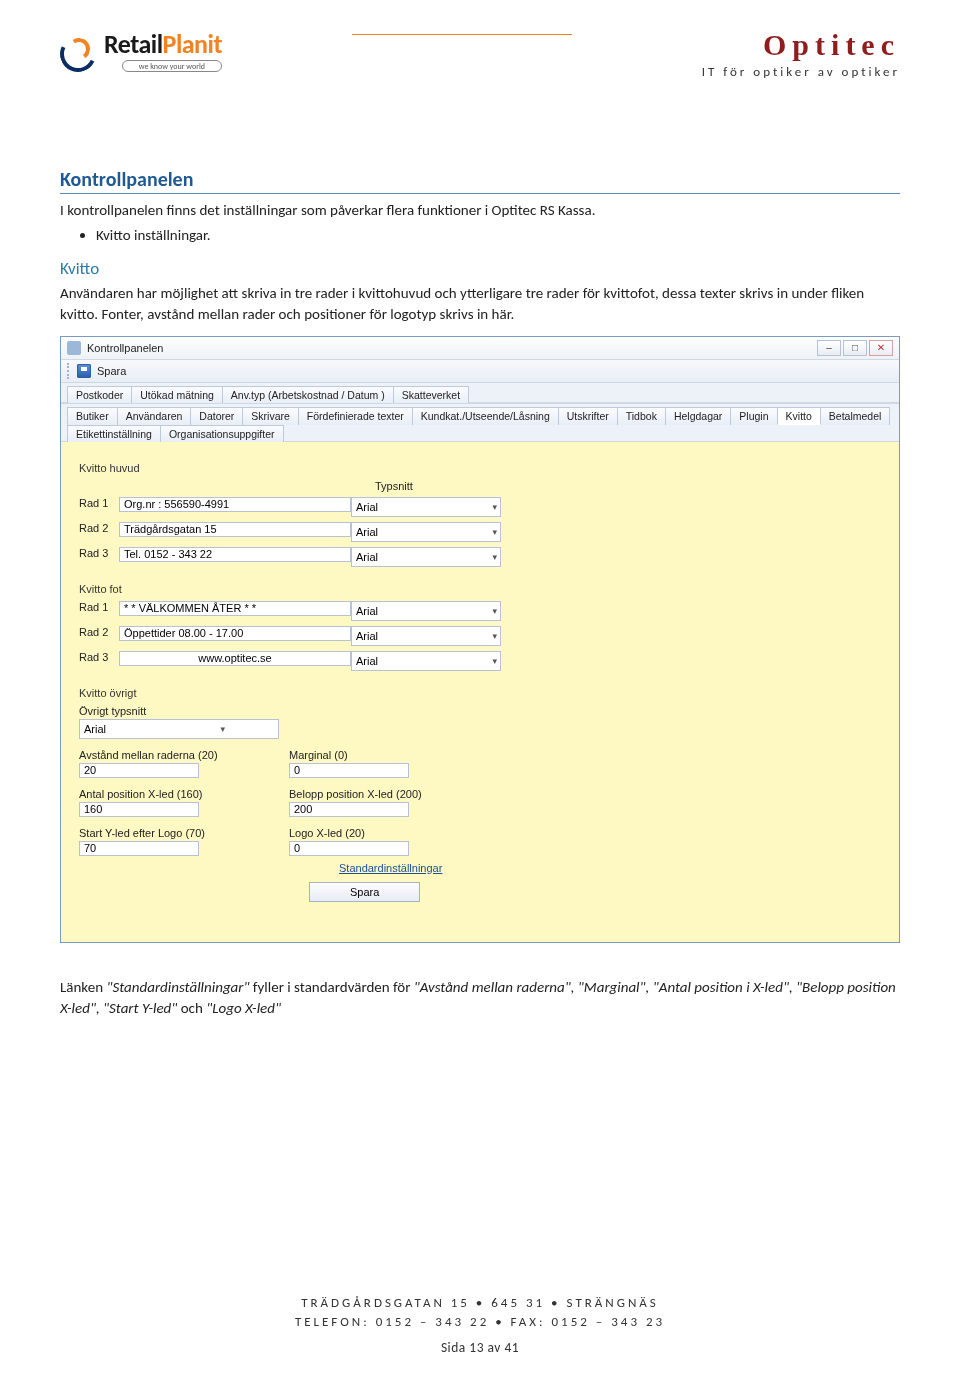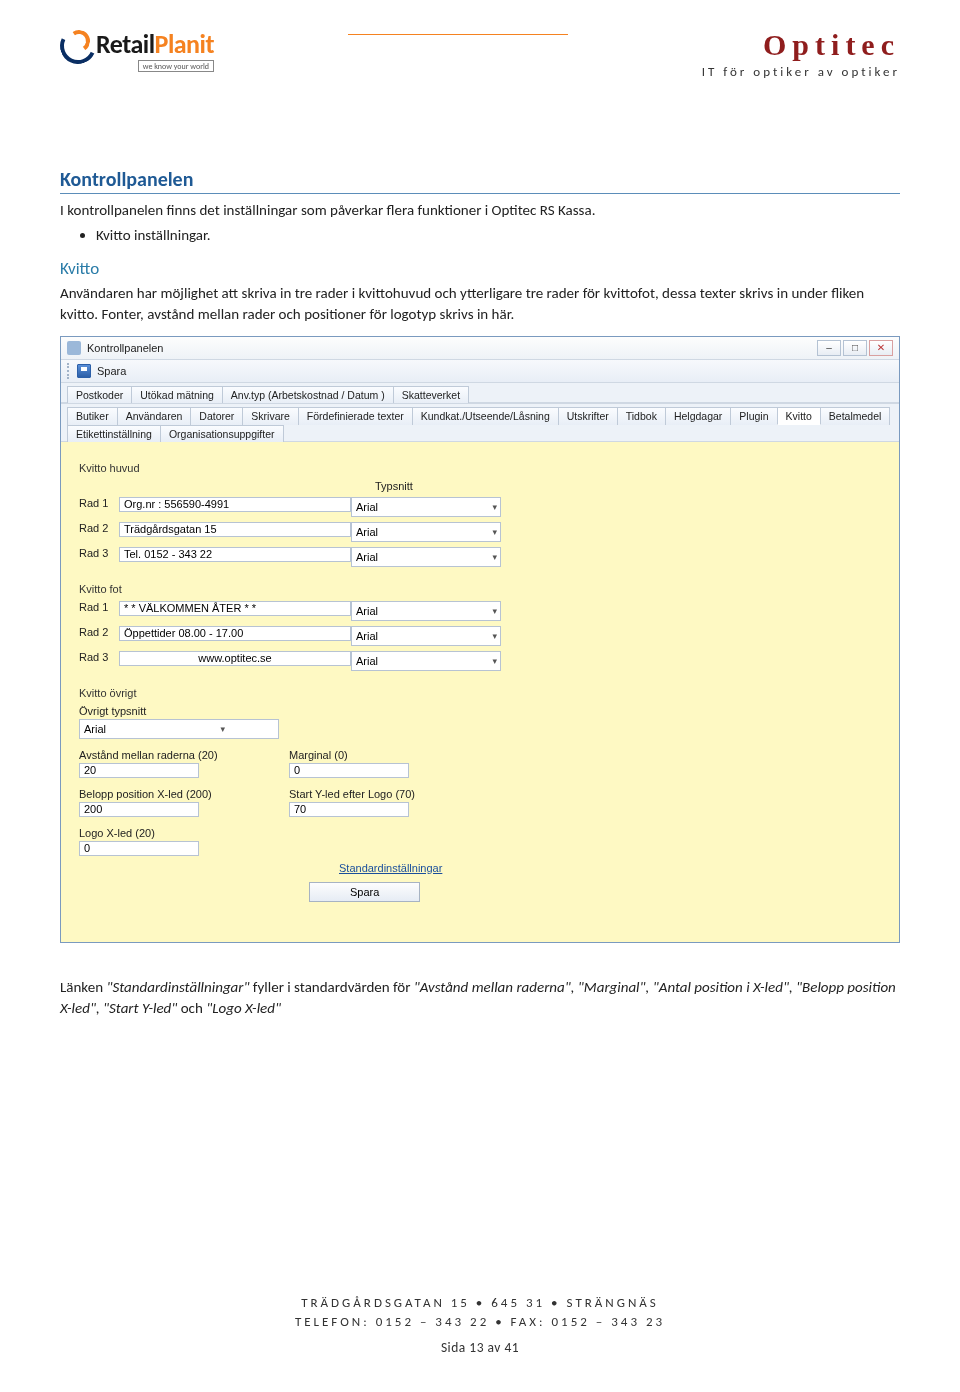--- a/index.html
+++ b/index.html
@@ -14,21 +14,22 @@
   }
   .header {
     display: flex;
     justify-content: space-between;
     align-items: flex-start;
     padding-top: 28px;
     padding-bottom: 8px;
   }
   .logo-block {
     display: flex;
-    align-items: flex-start;
+    align-items: flex-end;
+    gap: 8px;
   }
   .logo-mark {
     width: 36px; height: 36px;
     position: relative;
   }
   .logo-mark .swoosh {
     position: absolute; inset: 0;
     border-radius: 50%;
     border: 4px solid #0a2e63;
     border-top-color: transparent;
@@ -40,21 +41,21 @@
     border: 4px solid #f58220;
     border-radius: 50%;
     border-bottom-color: transparent;
     border-left-color: transparent;
     top: 2px; left: 8px;
     transform: rotate(10deg);
   }
   .logo-text { display: flex; flex-direction: column; }
   .logo-retail { font-size: 26px; font-weight: 700; color: #1a1a1a; letter-spacing: -0.5px; }
   .logo-retail .accent { color: #f58220; }
-  .logo-taglinebox { font-size: 8px; color: #555; border: 1px solid #888; padding: 0 4px; align-self: flex-end; border-radius: 0; }
+  .logo-taglinebox { font-size: 8px; color: #555; border: 1px solid #888; padding: 0 16px; align-self: flex-end; border-radius: 6px; }
   .brand-right { text-align: right; }
   .brand-name { font-family: Georgia, 'Times New Roman', serif; font-size: 30px; font-weight: bold; color: #8f1d1d; letter-spacing: 6px; }
   .brand-sub { font-size: 13px; color: #333; letter-spacing: 3px; margin-top: 2px; }
   .hr-orange {
     height: 1px;
     background: #f58220;
     margin: 2px 0 0 0;
     width: 220px;
   }
 
@@ -354,20 +355,24 @@
         <div class="pair-grid" style="margin-top:10px">
           <div class="pair-cell">
             <span class="lab">Avstånd mellan raderna (20)</span>
             <input class="txt" value="20" style="">
           </div>
           <div class="pair-cell">
             <span class="lab">Marginal (0)</span>
             <input class="txt" value="0" style="">
           </div>
           <div class="pair-cell" style="margin-top:8px">
+            <span class="lab">Antal position X-led (160)</span>
+            <input class="txt" value="160" style="">
+          </div>
+          <div class="pair-cell" style="margin-top:8px">
             <span class="lab">Belopp position X-led (200)</span>
             <input class="txt" value="200" style="">
           </div>
           <div class="pair-cell" style="margin-top:8px">
             <span class="lab">Start Y-led efter Logo (70)</span>
             <input class="txt" value="70" style="">
           </div>
           <div class="pair-cell" style="margin-top:8px">
             <span class="lab">Logo X-led (20)</span>
             <input class="txt" value="0" style="">

